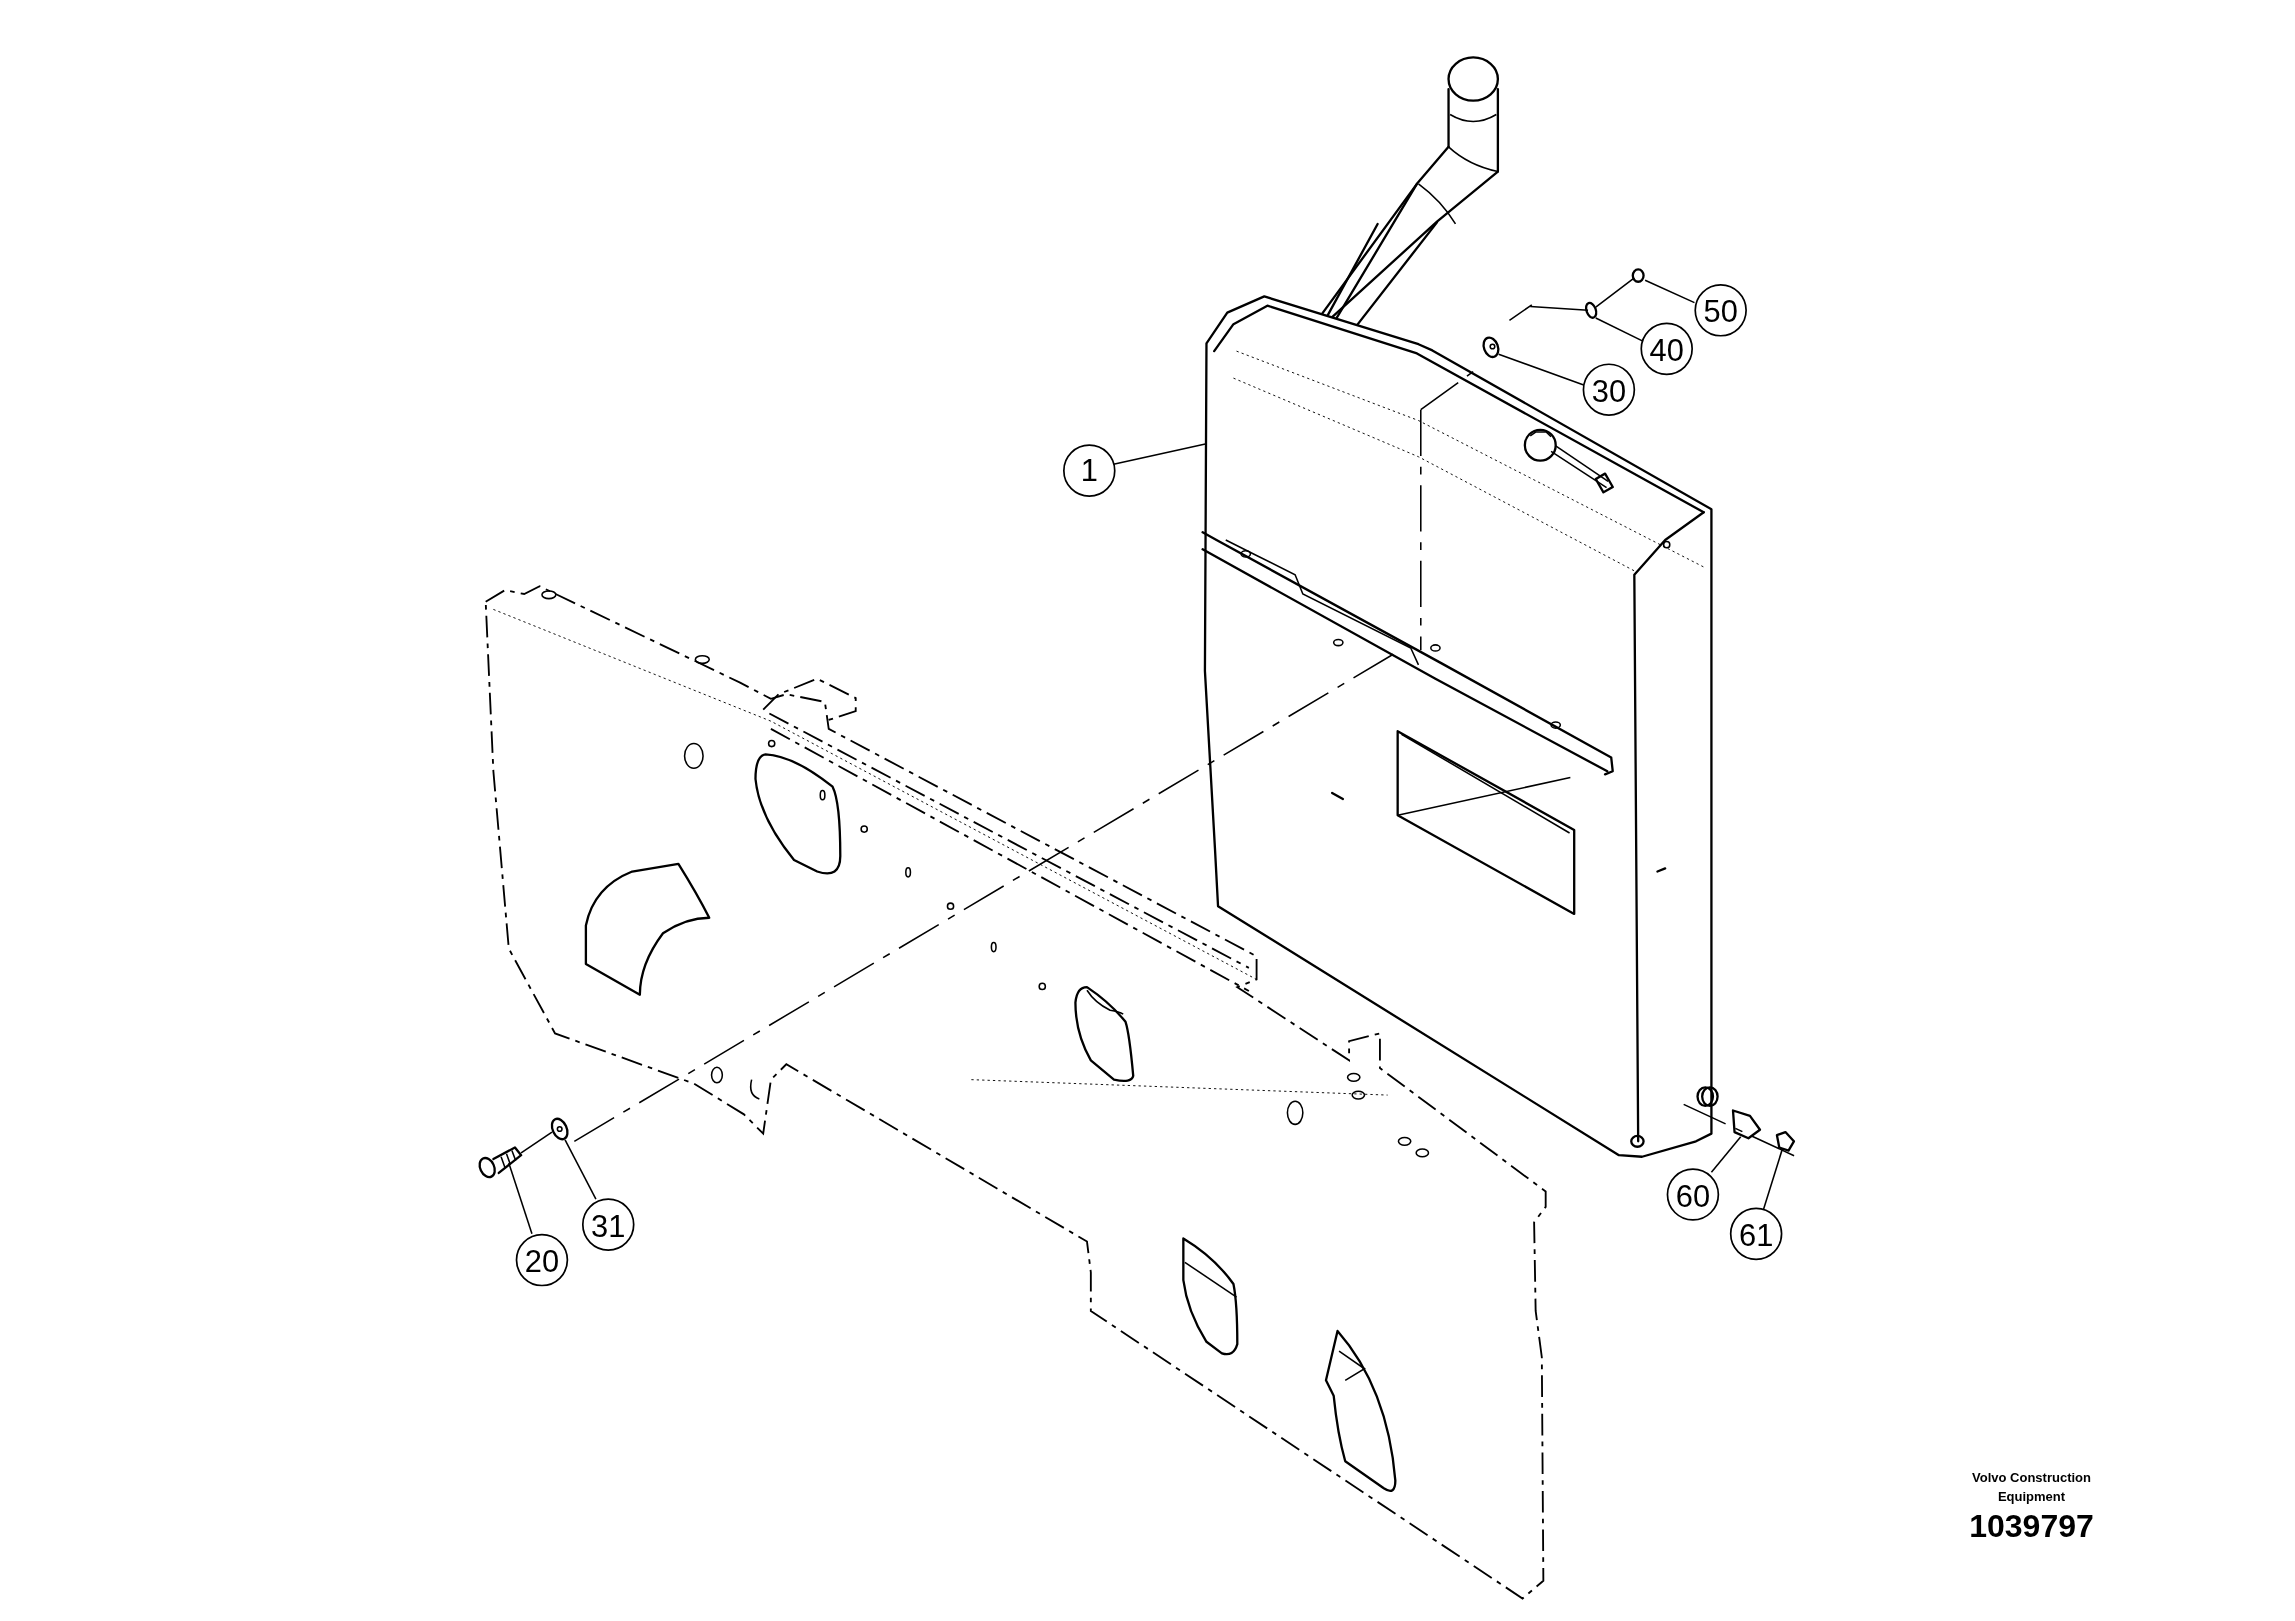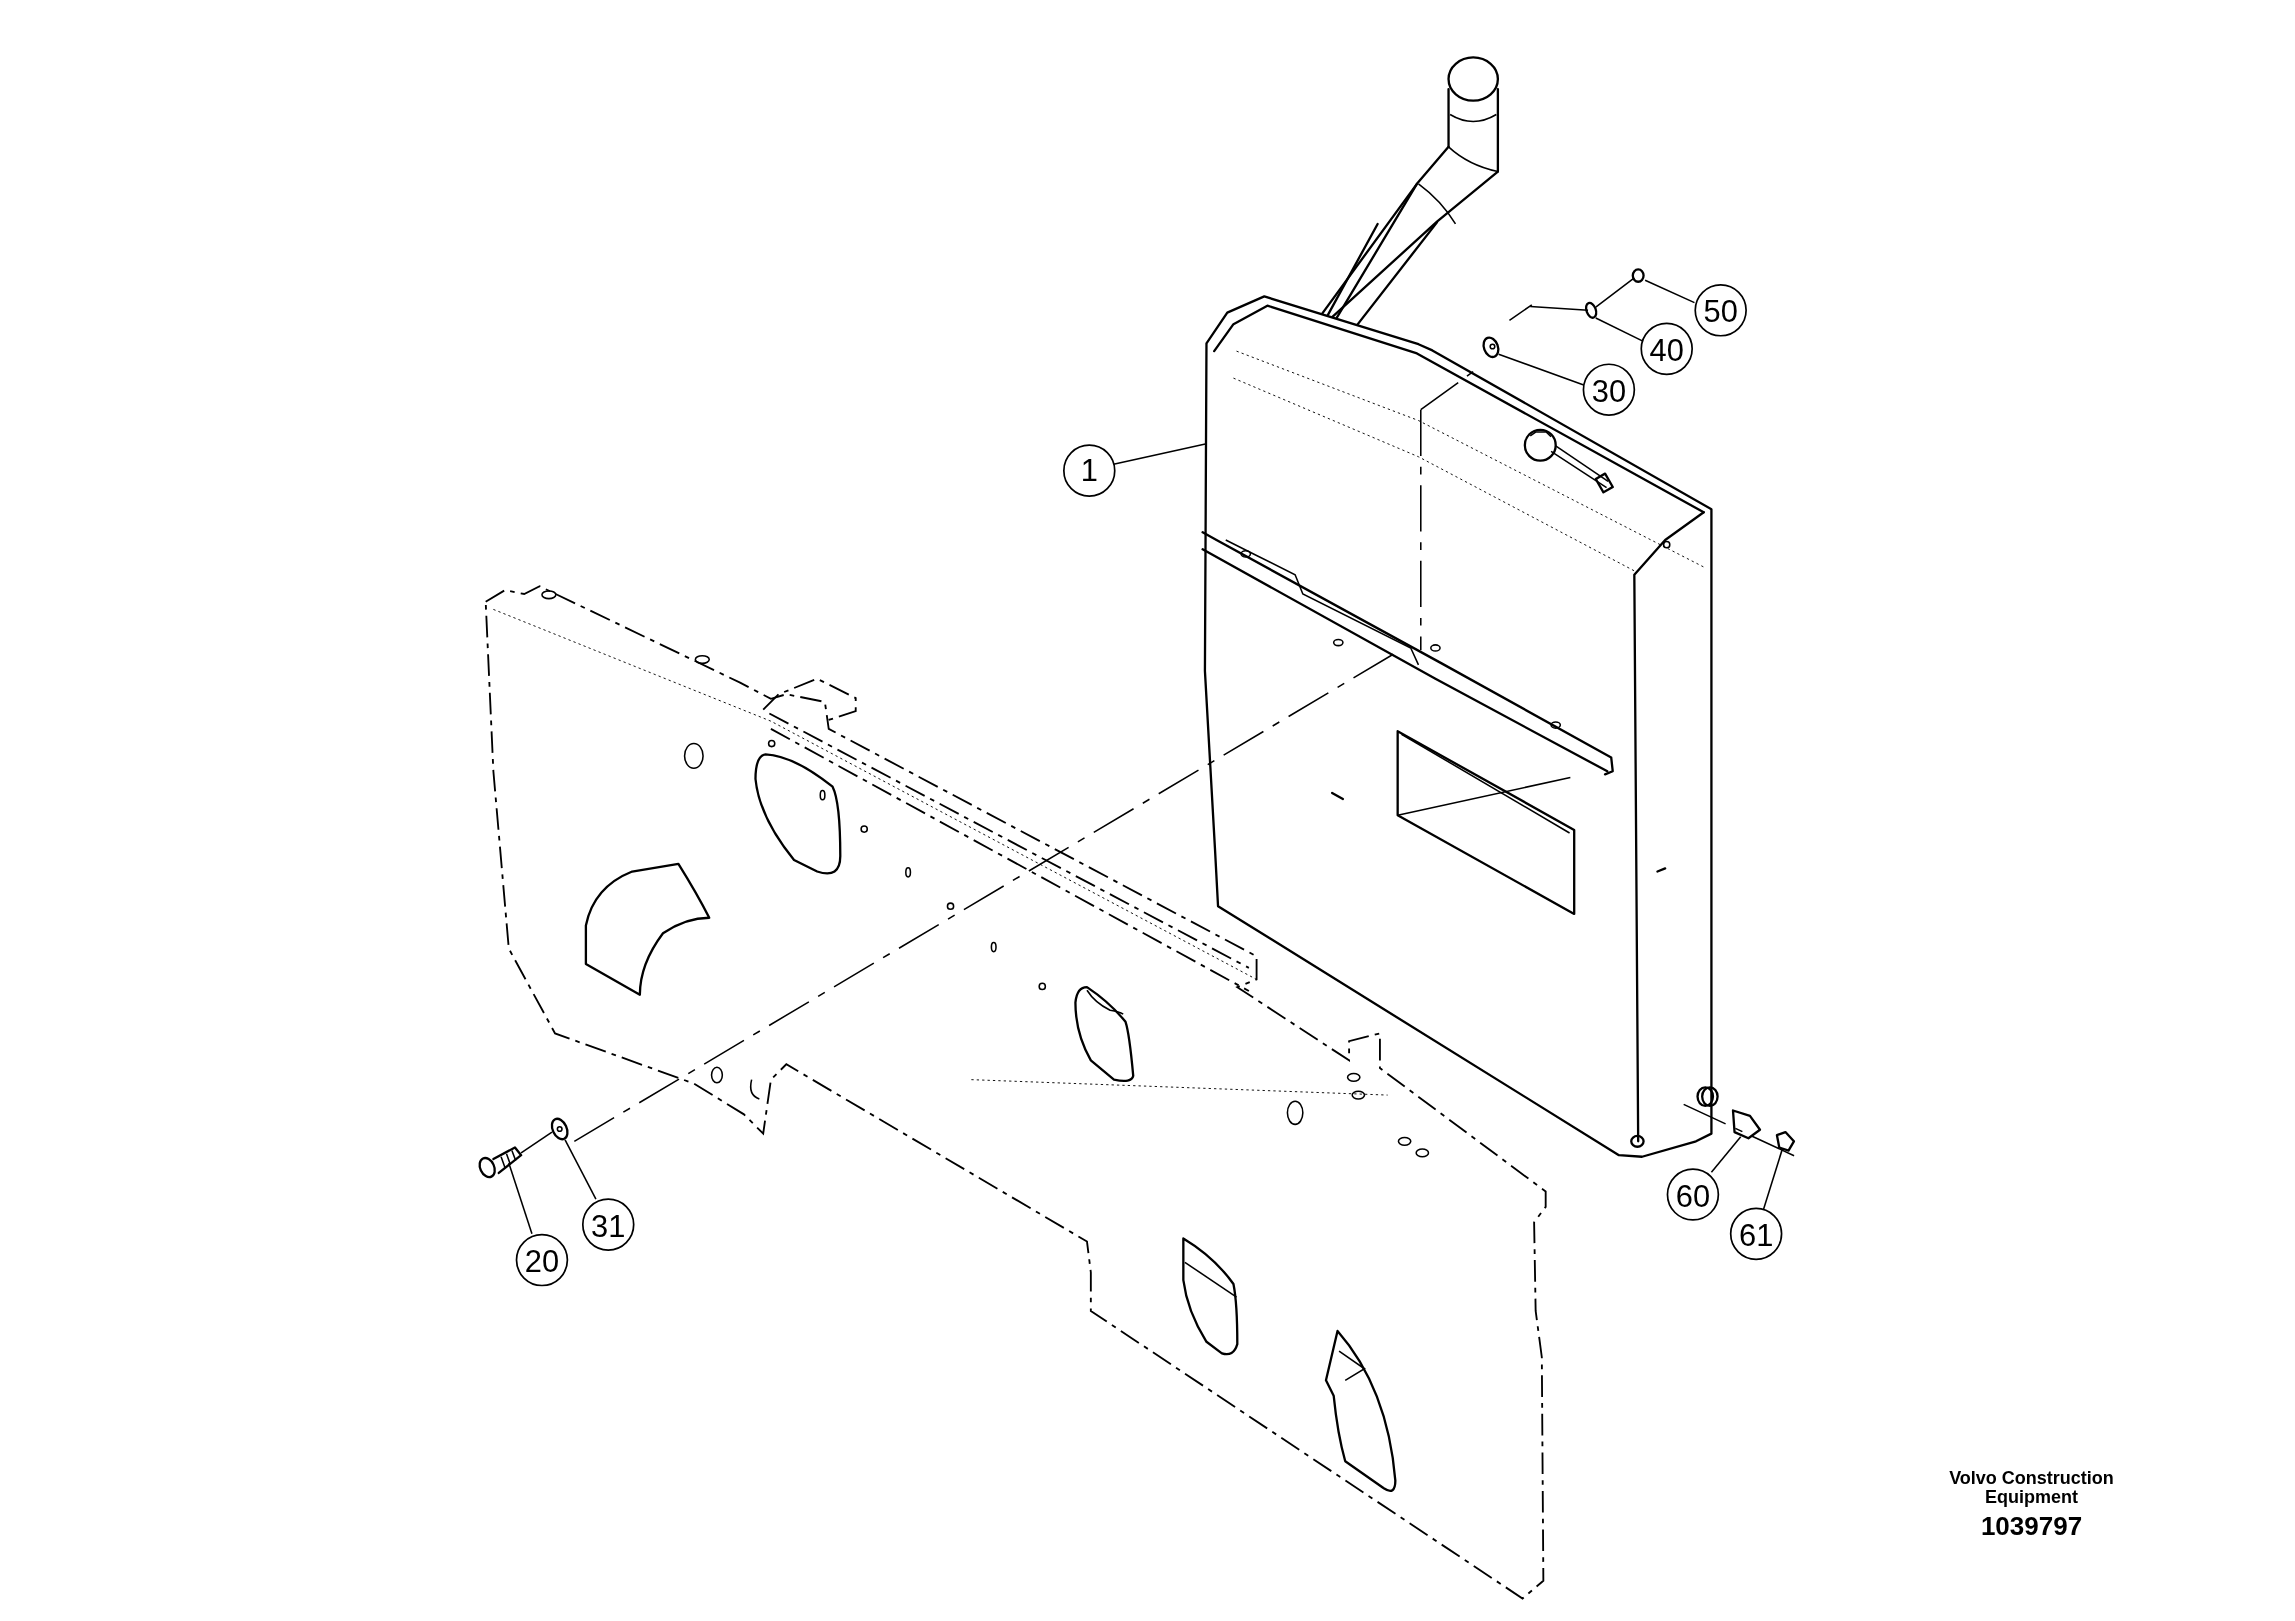--- a/index.html
+++ b/index.html
@@ -9,22 +9,22 @@
   .solid { fill: none; stroke: #000; stroke-width: 3; stroke-linejoin: round; stroke-linecap: round; }
   .thin { fill: none; stroke: #000; stroke-width: 2; }
   .hair { fill: none; stroke: #000; stroke-width: 1.2; stroke-dasharray: 3 4; }
   .dash { fill: none; stroke: #000; stroke-width: 2.4; stroke-dasharray: 28 8 6 8; }
   .chain { fill: none; stroke: #000; stroke-width: 2; stroke-dasharray: 60 14 10 14; }
   .fillw { fill: #fff; }
   .callout-circle { fill: #fff; stroke: #000; stroke-width: 2.2; }
   .callout-text { font-family: "Liberation Sans", sans-serif; font-size: 40px; fill: #000; text-anchor: middle; dominant-baseline: central; }
   .leader { stroke: #000; stroke-width: 2; fill: none; }
   .brand { position: absolute; left: 1943px; top: 1469px; width: 177px; text-align: center; color: #000; }
-  .brand .line1, .brand .line2 { font-family: "Liberation Sans", sans-serif; font-weight: bold; font-size: 18px; line-height: 18.5px; }
-  .brand .num { font-family: "Liberation Sans", sans-serif; font-weight: bold; font-size: 26px; line-height: 34px; margin-top: 3.1px; }
+  .brand .line1, .brand .line2 { font-family: "Liberation Sans", sans-serif; font-weight: bold; font-size: 13px; line-height: 18.5px; }
+  .brand .num { font-family: "Liberation Sans", sans-serif; font-weight: bold; font-size: 32px; line-height: 34px; margin-top: 3.1px; }
 </style>
 </head>
 <body>
 
 <svg id="drawing" width="2295" height="1622" viewBox="0 0 2977 2103" xmlns="http://www.w3.org/2000/svg">
 
   <g>
 
     <g>
       <ellipse class="solid" cx="1911" cy="102" rx="32" ry="28"></ellipse>

